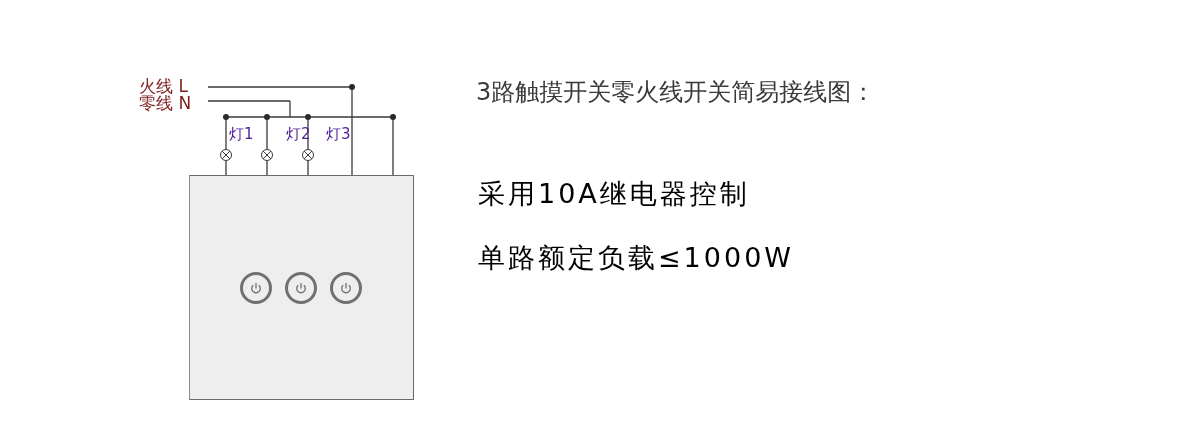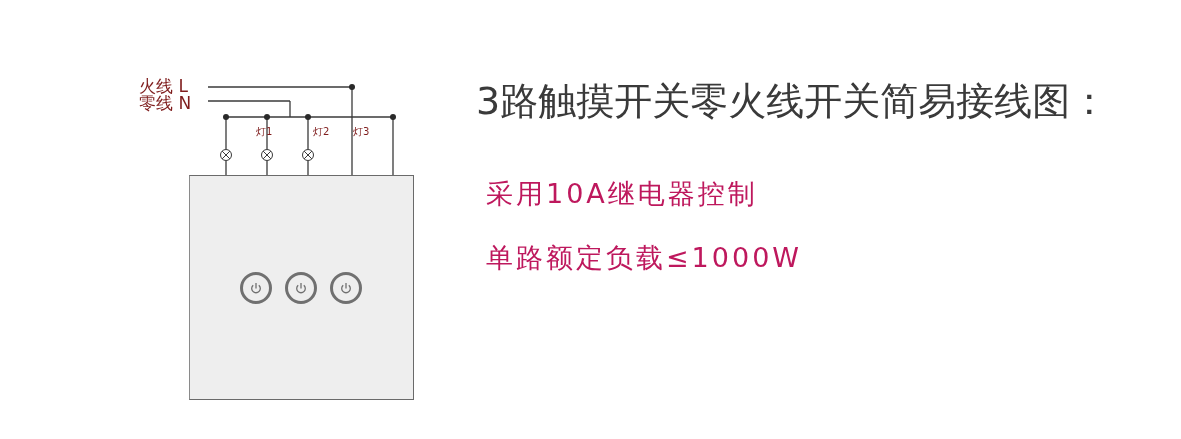--- a/index.html
+++ b/index.html
@@ -1,22 +1,22 @@
 <!DOCTYPE html>
 <html><head>
 <meta charset="utf-8">
 <style>
   html, body { margin:0; padding:0; }
   body { width:1181px; height:439px; background:#ffffff; position:relative; overflow:hidden;
          font-family:"DejaVu Sans","Liberation Sans",sans-serif; color:#3c3c3c; }
   .diagram { position:absolute; left:0; top:0; width:1181px; height:439px; }
   .lbl { position:absolute; font-size:17px; color:#7f1d1d; white-space:nowrap; line-height:1; }
-  .lamp-lbl { position:absolute; font-size:10px; color:#7f1d1d; white-space:nowrap; line-height:1;margin-left:27px; }
-  .title { position:absolute; left:476px; top:76px; font-size:38px; color:#3a3a3a; white-space:nowrap; letter-spacing:0px; }
-  .spec { position:absolute; left:478px; font-size:27px; color:#be185d; white-space:nowrap; letter-spacing:3px;margin-left:8px; }
+  .lamp-lbl { position:absolute; font-size:15px; color:#4c1d95; white-space:nowrap; line-height:1; }
+  .title { position:absolute; left:476px; top:76px; font-size:24px; color:#3a3a3a; white-space:nowrap; letter-spacing:0px; }
+  .spec { position:absolute; left:478px; font-size:27px; color:#000000; white-space:nowrap; letter-spacing:3px; }
   .panel { position:absolute; left:189px; top:175px; width:225px; height:225px; background:#eeeeee;
            border:1px solid #6a6a6a; border-left-color:#8a8a8a; box-sizing:border-box; }
   .btn { position:absolute; width:32px; height:32px; border:3px solid #707070; border-radius:50%; box-sizing:border-box;
          display:flex; align-items:center; justify-content:center; background:transparent; cursor:pointer; }
 </style>
 </head>
 <body>
 
 <div class="diagram">
   <svg width="1181" height="439" style="position:absolute;left:0;top:0">

